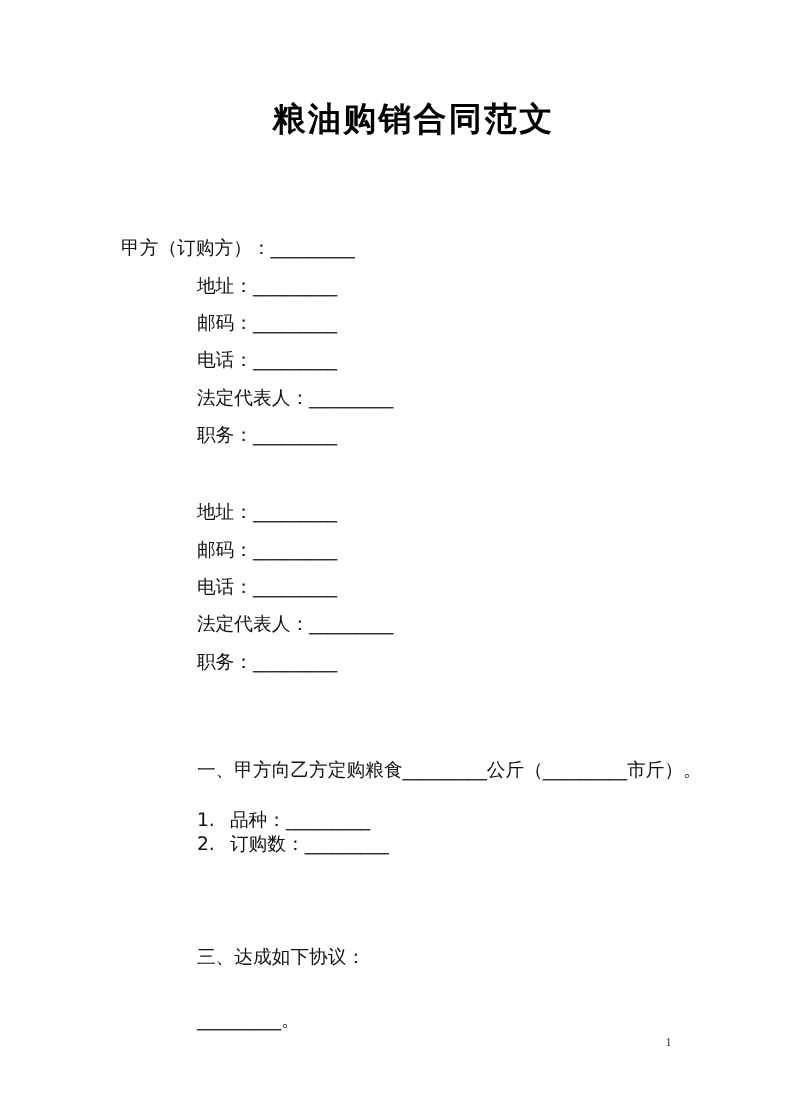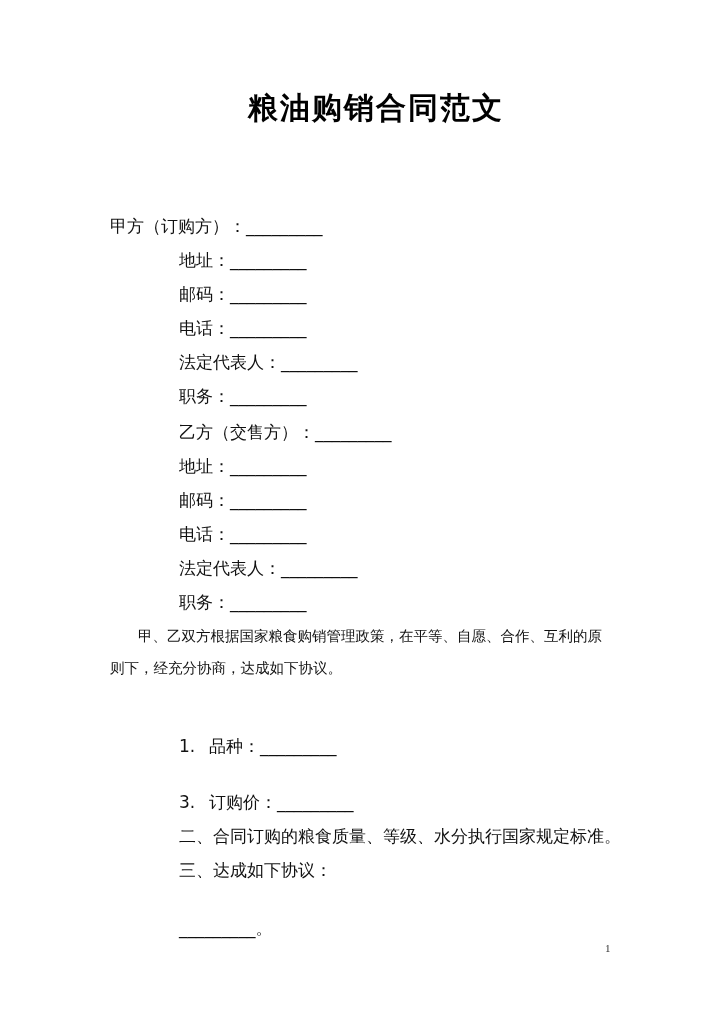--- a/index.html
+++ b/index.html
@@ -21,35 +21,33 @@
 <div class="page">
   <div class="title">粮油购销合同范文</div>
 
   <div class="line l0" style="top:216px">甲方（订购方）：_________</div>
   <div class="line l1" style="top:250px">地址：_________</div>
   <div class="line l1" style="top:284px">邮码：_________</div>
   <div class="line l1" style="top:318px">电话：_________</div>
   <div class="line l1" style="top:352px">法定代表人：_________</div>
   <div class="line l1" style="top:386px">职务：_________</div>
 
-  <div class="line l1" style="top:422px">乙方（交售方）：_________</div>
   <div class="line l1" style="top:456px">地址：_________</div>
   <div class="line l1" style="top:490px">邮码：_________</div>
   <div class="line l1" style="top:524px">电话：_________</div>
   <div class="line l1" style="top:558px">法定代表人：_________</div>
   <div class="line l1" style="top:592px">职务：_________</div>
 
-  <div class="para" style="top:620px">甲、乙双方根据国家粮食购销管理政策，在平等、自愿、合作、互利的原则下，经充分协商，达成如下协议。</div>
 
+  <div class="line l1" style="top:690px">一、甲方向乙方定购粮食_________公斤（_________市斤）。</div>
 
   <div class="line l1" style="top:736px">
     <span class="num">1.</span><span>品种：_________</span>
   </div>
-  <div class="line l1" style="top:792px">
-    <span class="num">3.</span><span>订购价：_________</span>
+  <div class="line l1" style="top:758px">
+    <span class="num">2.</span><span>订购数：_________</span>
   </div>
 
-  <div class="line l1" style="top:826px">二、合同订购的粮食质量、等级、水分执行国家规定标准。</div>
   <div class="line l1" style="top:860px">三、达成如下协议：</div>
   <div class="line l1" style="top:918px">_________。</div>
 
   <div class="pagenum">1</div>
 </div>
 
 </body></html>

